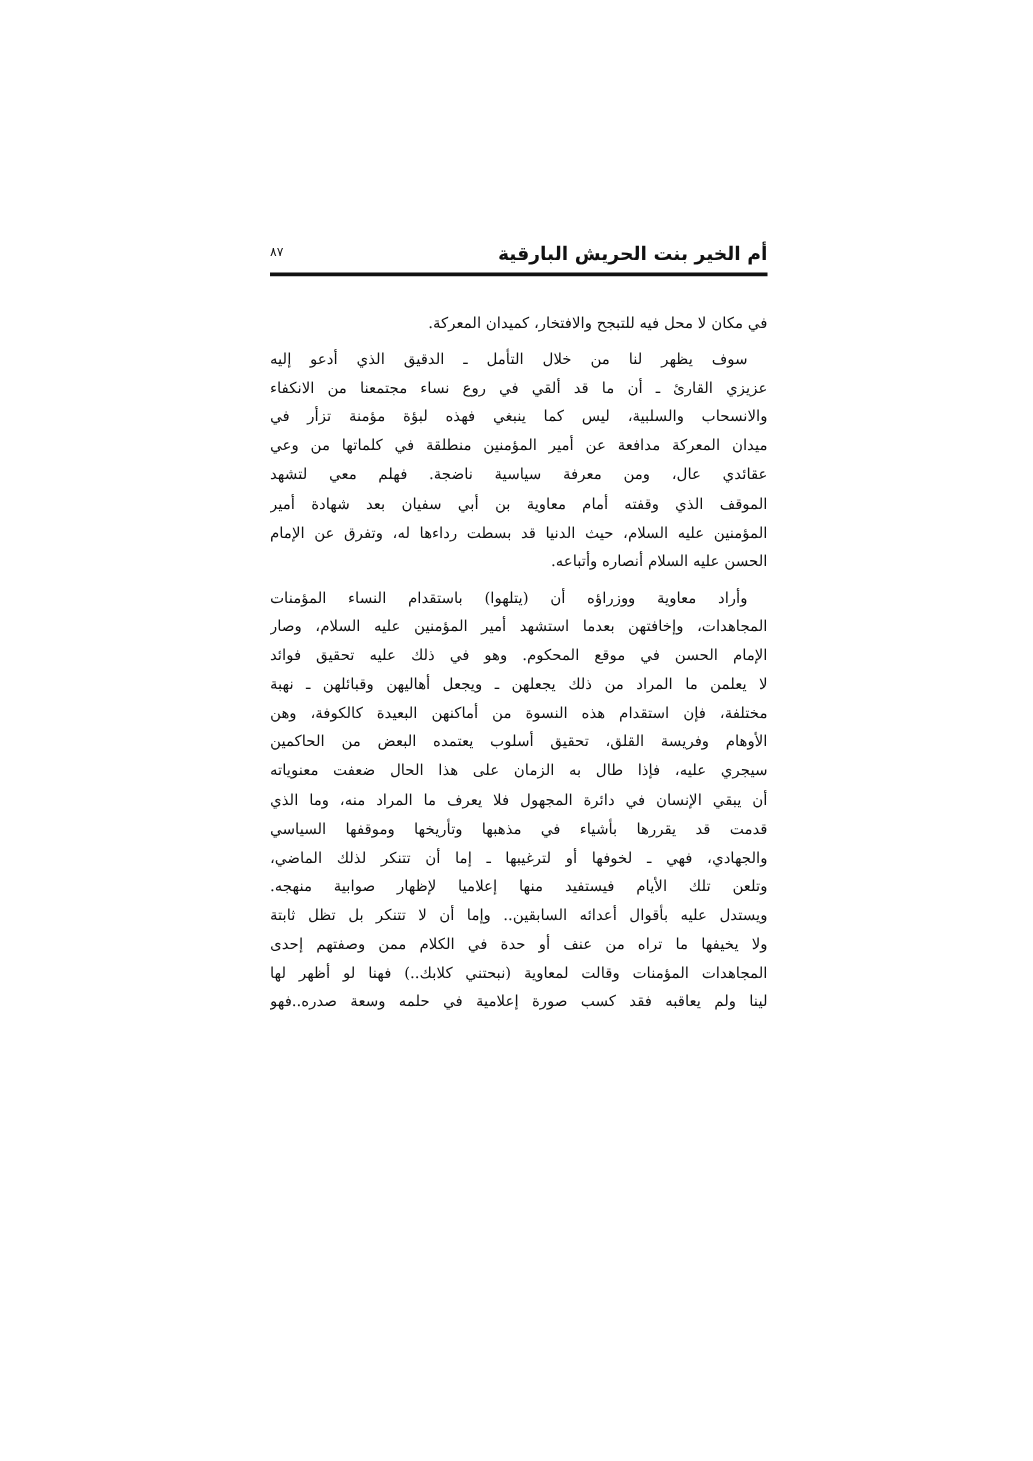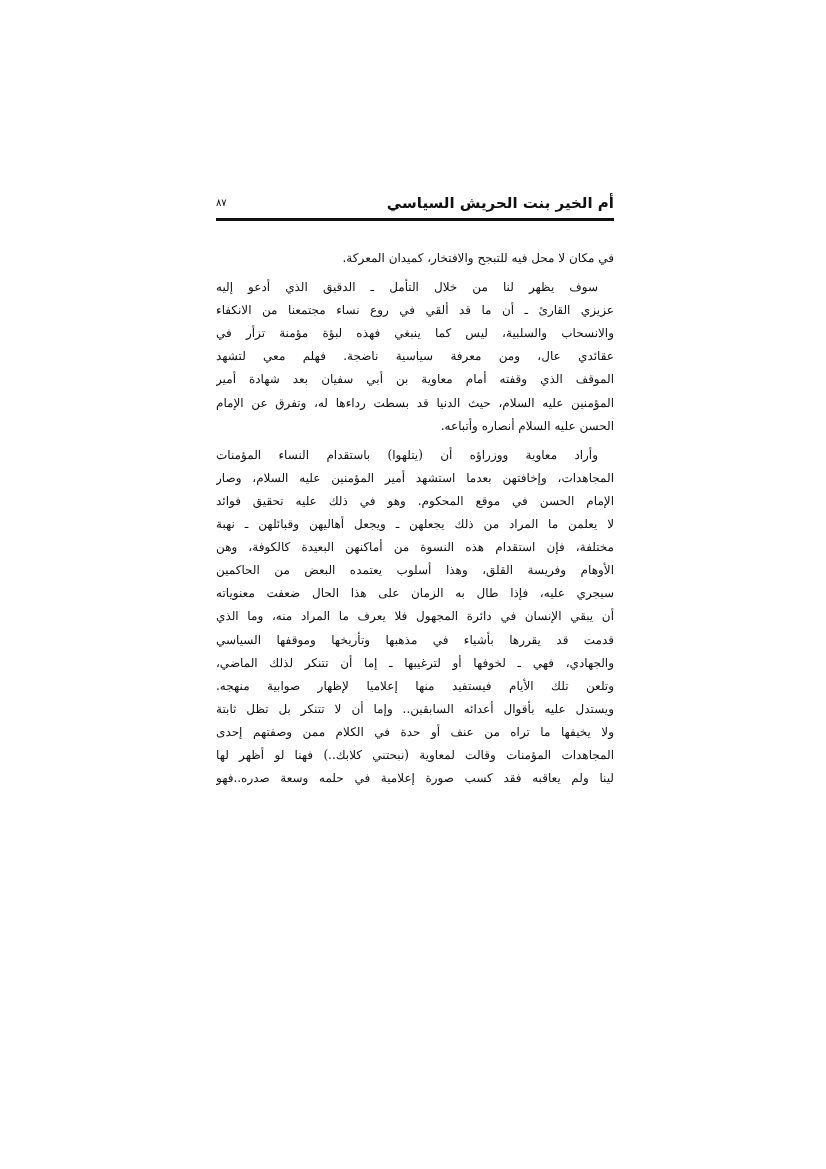--- a/index.html
+++ b/index.html
@@ -45,47 +45,48 @@
   }
   .line.last { text-align-last: right; }
   .line.indent { padding-right: 16px; }
   .para { margin-bottom: 6px; }
 </style>
 </head>
 <body>
 
 <div class="page">
   <div class="header">
-    <span class="title">أم الخير بنت الحريش السياسي</span>
+    <span class="title">أم الخير بنت الحريش البارقية</span>
     <span class="pagenum">٨٧</span>
   </div>
   <div class="rule"></div>
 
   <div class="body">
     <div class="para">
       <span class="line last">في مكان لا محل فيه للتبجح والافتخار، كميدان المعركة.</span>
     </div>
 
     <div class="para">
       <span class="line indent">سوف يظهر لنا من خلال التأمل ـ الدقيق الذي أدعو إليه</span>
       <span class="line">عزيزي القارئ ـ أن ما قد ألقي في روع نساء مجتمعنا من الانكفاء</span>
       <span class="line">والانسحاب والسلبية، ليس كما ينبغي فهذه لبؤة مؤمنة تزأر في</span>
+      <span class="line">ميدان المعركة مدافعة عن أمير المؤمنين منطلقة في كلماتها من وعي</span>
       <span class="line">عقائدي عال، ومن معرفة سياسية ناضجة. فهلم معي لتشهد</span>
       <span class="line">الموقف الذي وقفته أمام معاوية بن أبي سفيان بعد شهادة أمير</span>
       <span class="line">المؤمنين عليه السلام، حيث الدنيا قد بسطت رداءها له، وتفرق عن الإمام</span>
       <span class="line last">الحسن عليه السلام أنصاره وأتباعه.</span>
     </div>
 
     <div class="para">
       <span class="line indent">وأراد معاوية ووزراؤه أن (يتلهوا) باستقدام النساء المؤمنات</span>
       <span class="line">المجاهدات، وإخافتهن بعدما استشهد أمير المؤمنين عليه السلام، وصار</span>
       <span class="line">الإمام الحسن في موقع المحكوم. وهو في ذلك عليه تحقيق فوائد</span>
       <span class="line">لا يعلمن ما المراد من ذلك يجعلهن ـ ويجعل أهاليهن وقبائلهن ـ نهبة</span>
       <span class="line">مختلفة، فإن استقدام هذه النسوة من أماكنهن البعيدة كالكوفة، وهن</span>
-      <span class="line">الأوهام وفريسة القلق، وهذا أسلوب يعتمده البعض من الحاكمين</span>
+      <span class="line">الأوهام وفريسة القلق، تحقيق أسلوب يعتمده البعض من الحاكمين</span>
       <span class="line">سيجري عليه، فإذا طال به الزمان على هذا الحال ضعفت معنوياته</span>
       <span class="line">أن يبقي الإنسان في دائرة المجهول فلا يعرف ما المراد منه، وما الذي</span>
       <span class="line">قدمت قد يقررها بأشياء في مذهبها وتأريخها وموقفها السياسي</span>
       <span class="line">والجهادي، فهي ـ لخوفها أو لترغيبها ـ إما أن تتنكر لذلك الماضي،</span>
       <span class="line">وتلعن تلك الأيام فيستفيد منها إعلاميا لإظهار صوابية منهجه.</span>
       <span class="line">ويستدل عليه بأقوال أعدائه السابقين.. وإما أن لا تتنكر بل تظل ثابتة</span>
       <span class="line">ولا يخيفها ما تراه من عنف أو حدة في الكلام ممن وصفتهم إحدى</span>
       <span class="line">المجاهدات المؤمنات وقالت لمعاوية (نبحتني كلابك..) فهنا لو أظهر لها</span>
       <span class="line">لينا ولم يعاقبه فقد كسب صورة إعلامية في حلمه وسعة صدره..فهو</span>
     </div>

